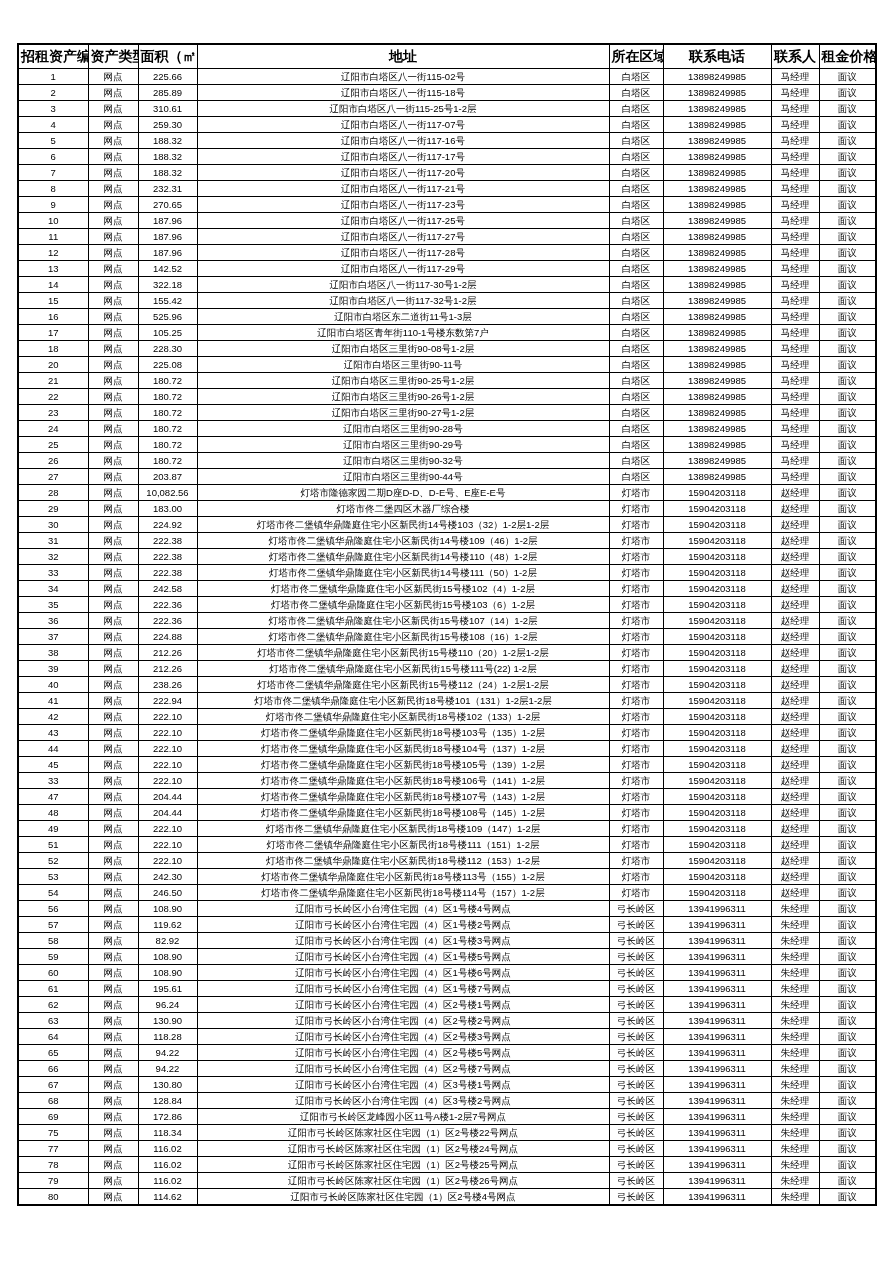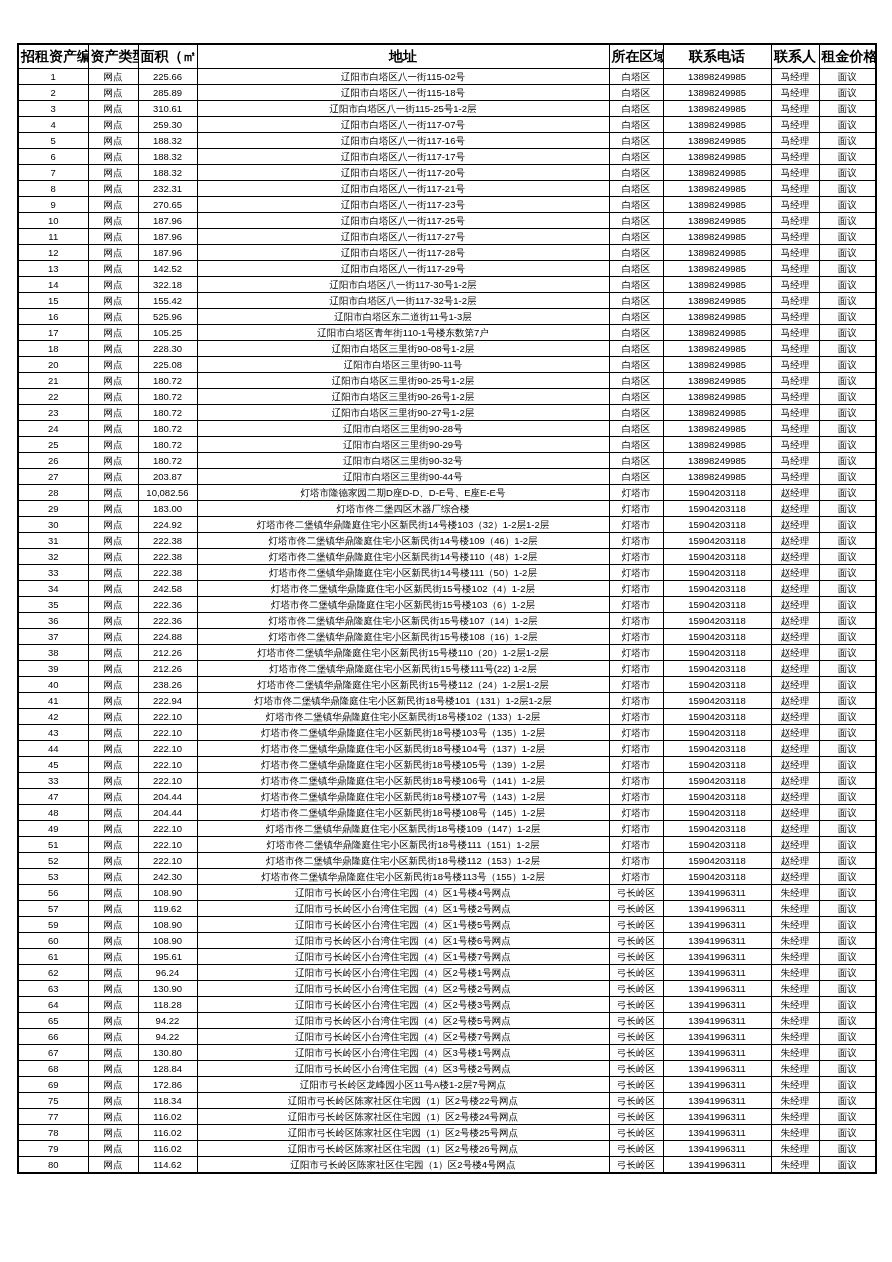--- a/index.html
+++ b/index.html
@@ -583,34 +583,54 @@
           <td>53</td>
           <td>网点</td>
           <td>242.30</td>
           <td>灯塔市佟二堡镇华鼎隆庭住宅小区新民街18号楼113号（155）1-2层</td>
           <td>灯塔市</td>
           <td>15904203118</td>
           <td>赵经理</td>
           <td>面议</td>
         </tr>
         <tr>
+          <td>54</td>
+          <td>网点</td>
+          <td>246.50</td>
+          <td>灯塔市佟二堡镇华鼎隆庭住宅小区新民街18号楼114号（157）1-2层</td>
+          <td>灯塔市</td>
+          <td>15904203118</td>
+          <td>赵经理</td>
+          <td>面议</td>
+        </tr>
+        <tr>
           <td>56</td>
           <td>网点</td>
           <td>108.90</td>
           <td>辽阳市弓长岭区小台湾住宅园（4）区1号楼4号网点</td>
           <td>弓长岭区</td>
           <td>13941996311</td>
           <td>朱经理</td>
           <td>面议</td>
         </tr>
         <tr>
           <td>57</td>
           <td>网点</td>
           <td>119.62</td>
           <td>辽阳市弓长岭区小台湾住宅园（4）区1号楼2号网点</td>
+          <td>弓长岭区</td>
+          <td>13941996311</td>
+          <td>朱经理</td>
+          <td>面议</td>
+        </tr>
+        <tr>
+          <td>58</td>
+          <td>网点</td>
+          <td>82.92</td>
+          <td>辽阳市弓长岭区小台湾住宅园（4）区1号楼3号网点</td>
           <td>弓长岭区</td>
           <td>13941996311</td>
           <td>朱经理</td>
           <td>面议</td>
         </tr>
         <tr>
           <td>59</td>
           <td>网点</td>
           <td>108.90</td>
           <td>辽阳市弓长岭区小台湾住宅园（4）区1号楼5号网点</td>

